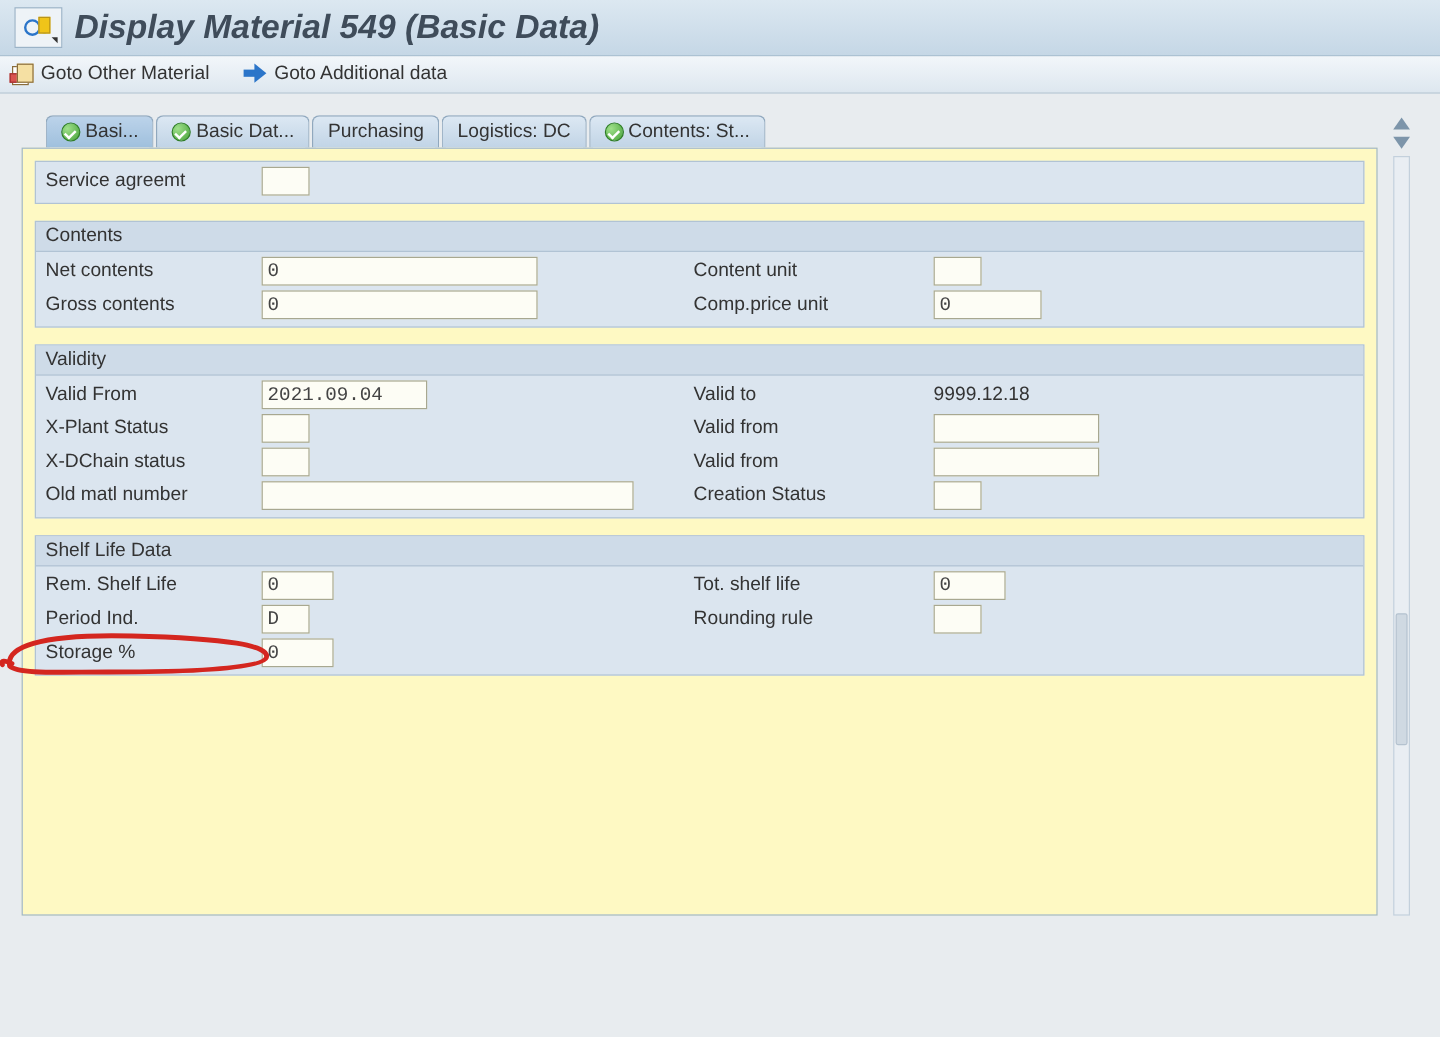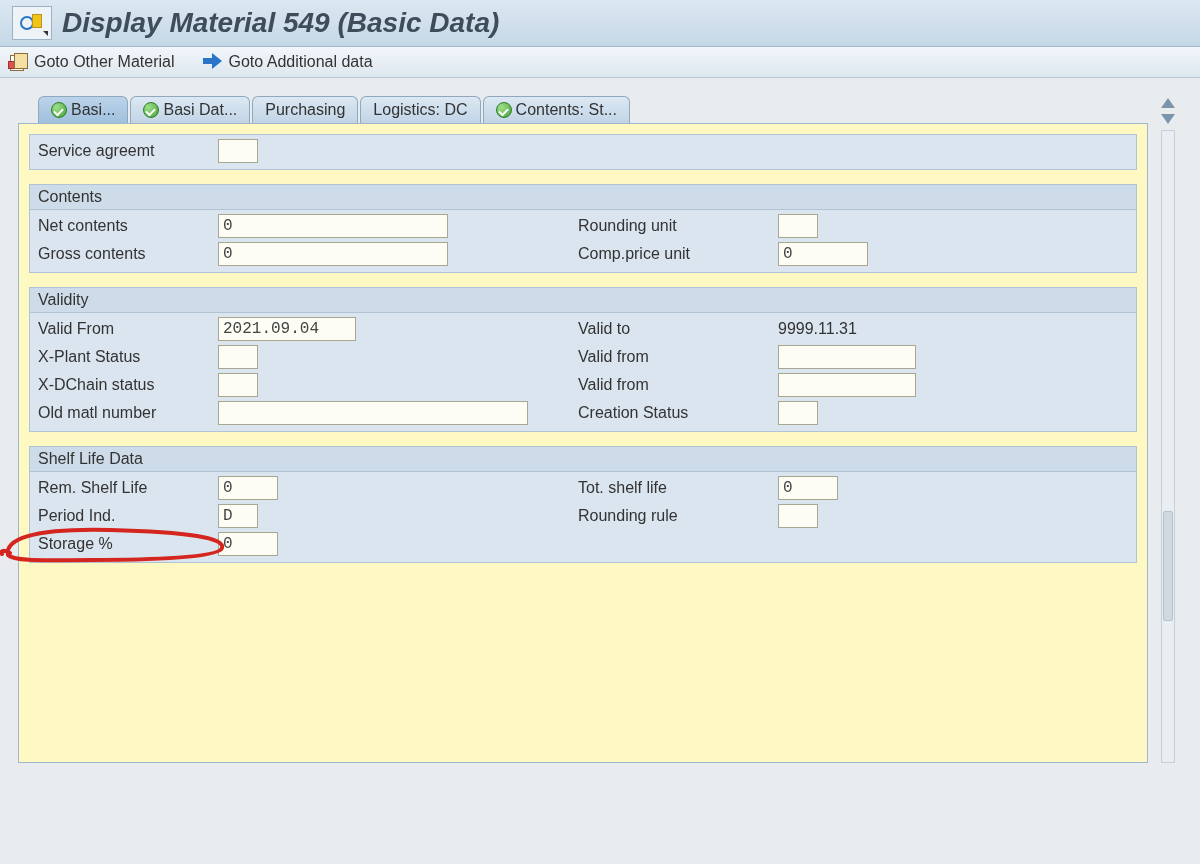--- a/index.html
+++ b/index.html
@@ -240,21 +240,21 @@
 
 <div class="content-wrap">
   <div class="main-col">
     <div class="tabstrip">
       <div class="tab active">
         <span class="chk"></span>
         <span>Basi...</span>
       </div>
       <div class="tab">
         <span class="chk"></span>
-        <span>Basi Dat...</span>
+        <span>Basic Dat...</span>
       </div>
       <div class="tab">
         <span>Purchasing</span>
       </div>
       <div class="tab">
         <span>Logistics: DC</span>
       </div>
       <div class="tab">
         <span class="chk"></span>
         <span>Contents: St...</span>
@@ -273,40 +273,40 @@
           </div>
         </div>
       </div>
 
       <div class="group">
         <div class="group-title">Contents</div>
         <div class="group-body">
           <div class="row">
             <div class="cell-label">Net contents</div>
             <div class="cell-input"><input class="fld ro w230" value="0" style=""></div>
-            <div class="cell-label2">Rounding unit</div>
+            <div class="cell-label2">Content unit</div>
             <div class="cell-input2"><input class="fld ro w40" value="" style=""></div>
           </div>
           <div class="row">
             <div class="cell-label">Gross contents</div>
             <div class="cell-input"><input class="fld ro w230" value="0" style=""></div>
             <div class="cell-label2">Comp.price unit</div>
             <div class="cell-input2"><input class="fld ro w90" value="0" style=""></div>
           </div>
         </div>
       </div>
 
       <div class="group">
         <div class="group-title">Validity</div>
         <div class="group-body">
           <div class="row">
             <div class="cell-label">Valid From</div>
             <div class="cell-input"><input class="fld ro w130" value="2021.09.04" style=""></div>
             <div class="cell-label2">Valid to</div>
-            <div class="cell-input2"><span style="font-size:16px;">9999.11.31</span></div>
+            <div class="cell-input2"><span style="font-size:16px;">9999.12.18</span></div>
           </div>
           <div class="row">
             <div class="cell-label">X-Plant Status</div>
             <div class="cell-input"><input class="fld ro w40" value="" style=""></div>
             <div class="cell-label2">Valid from</div>
             <div class="cell-input2"><input class="fld ro w130" value="" style=""></div>
           </div>
           <div class="row">
             <div class="cell-label">X-DChain status</div>
             <div class="cell-input"><input class="fld ro w40" value="" style=""></div>

